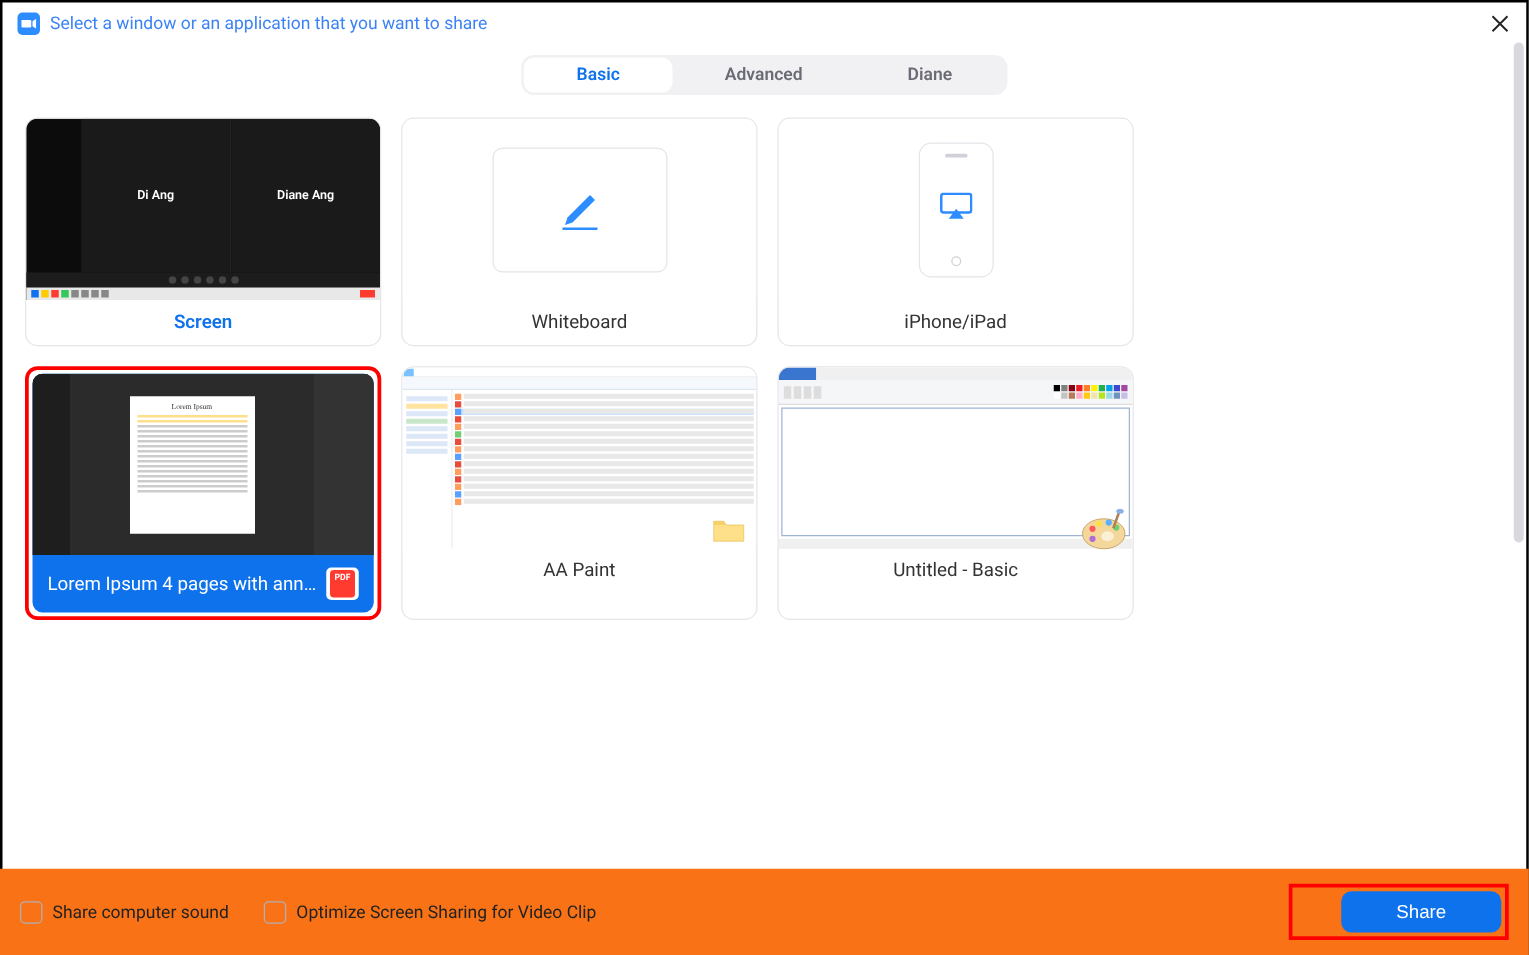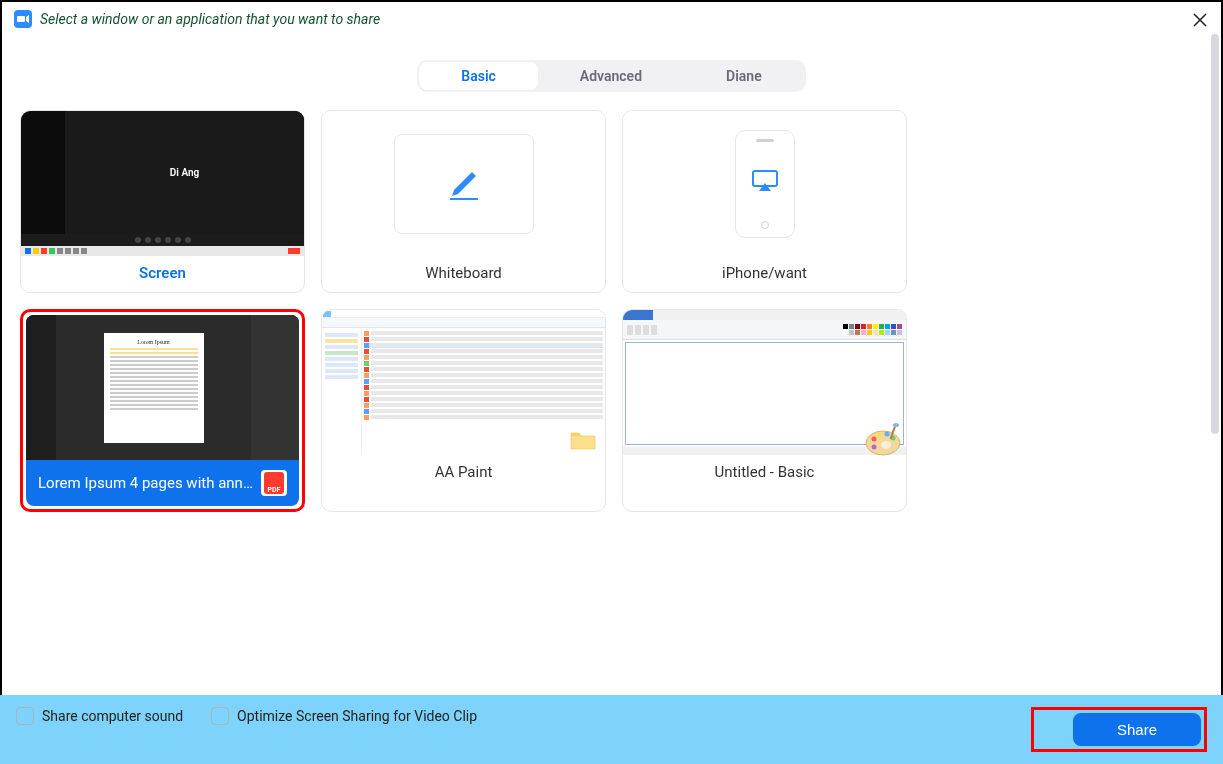--- a/index.html
+++ b/index.html
@@ -23,43 +23,41 @@
   background: #2d8cff;
   border-radius: 4px;
   display: flex;
   align-items: center;
   justify-content: center;
   margin-right: 8px;
 }
 .app-icon svg { width: 12px; height: 8px; }
 .header-title {
   font-size: 14px;
-  color: #14532d;
-  font-style: italic;
+  color: #3b82f6;
 }
 .close-btn {
   position: absolute;
   right: 14px;
   top: 10px;
   cursor: pointer;
   font-size: 18px;
   color: #222;
   line-height: 1;
 }
 .tab-bar {
   display: flex;
   justify-content: center;
   margin: 8px 0 18px;
 }
 .tab-container {
   display: flex;
   background: #f1f1f4;
   border-radius: 10px;
   padding: 2px;
-  margin-top: 16px;
 }
 .tab {
   padding: 6px 42px;
   font-size: 14px;
   color: #6b6b76;
   border-radius: 8px;
   cursor: pointer;
   font-weight: 600;
 }
 .tab.active {
@@ -203,21 +201,21 @@
 .tile-selected .tile-label span { flex: 1; overflow: hidden; text-overflow: ellipsis; }
 .pdf-badge {
   width: 26px; height: 26px; background: #fff; border-radius: 4px;
   display: flex; align-items: center; justify-content: center;
   flex-shrink: 0;
 }
 .pdf-badge-inner {
   font-size: 7px; color: #fff; background: #ff3b30;
   width: 20px; height: 22px; border-radius: 3px 3px 3px 3px;
   display:flex; align-items:flex-end; justify-content:center;
-  padding-bottom:0; font-weight:700;
+  padding-bottom:12px; font-weight:700;
 }
 .dark-app-preview {
   background: #2b2b2b;
   width: 100%;
   height: 100%;
   display: flex;
 }
 .dark-app-left { width: 30px; background: #1e1e1e; }
 .dark-app-center { flex: 1; display:flex; align-items:center; justify-content:center; background:#2b2b2b; }
 .doc-page {
@@ -281,22 +279,22 @@
   position: relative;
 }
 
 .footer {
   position: absolute;
   bottom: 0;
   left: 0;
   right: 0;
   padding: 12px 16px;
   display: flex;
-  align-items: flex-start;
-  background: #7dd3fc;
+  align-items: center;
+  background: #f97316;
 }
 .checkbox-wrap {
   display: flex;
   align-items: center;
   margin-right: 28px;
   cursor: pointer;
 }
 .checkbox {
   width: 18px; height: 18px;
   border: 1.5px solid #b0b0b8;
@@ -361,20 +359,21 @@
   </div>
 </div>
 
 <div class="grid">
 
   <div class="tile tile-screen">
     <div class="tile-preview">
       <div class="screen-preview">
         <div class="screen-body">
           <div class="screen-half">Di Ang</div>
+          <div class="screen-half">Diane Ang</div>
         </div>
         <div class="screen-controls">
             <span></span>
             <span></span>
             <span></span>
             <span></span>
             <span></span>
             <span></span>
           </div>
         <div class="screen-taskbar">
@@ -409,21 +408,21 @@
     <div class="tile-preview">
       <div class="phone-card">
         <div class="phone-notch"></div>
         <svg width="26" height="22" viewBox="0 0 26 22">
           <rect x="1" y="1" width="24" height="15" rx="2" fill="none" stroke="#2d8cff" stroke-width="2"></rect>
           <path d="M13 13 L19 21 L7 21 Z" fill="#2d8cff"></path>
         </svg>
         <div class="phone-home"></div>
       </div>
     </div>
-    <div class="tile-label">iPhone/want</div>
+    <div class="tile-label">iPhone/iPad</div>
   </div>
 
   <div class="tile tile-selected">
     <div class="tile-selected-inner">
       <div class="tile-preview" style="border-radius:6px 6px 0 0;">
         <div class="dark-app-preview">
           <div class="dark-app-left"></div>
           <div class="dark-app-center">
             <div class="doc-page">
               <div class="doc-title">Lorem Ipsum</div>

